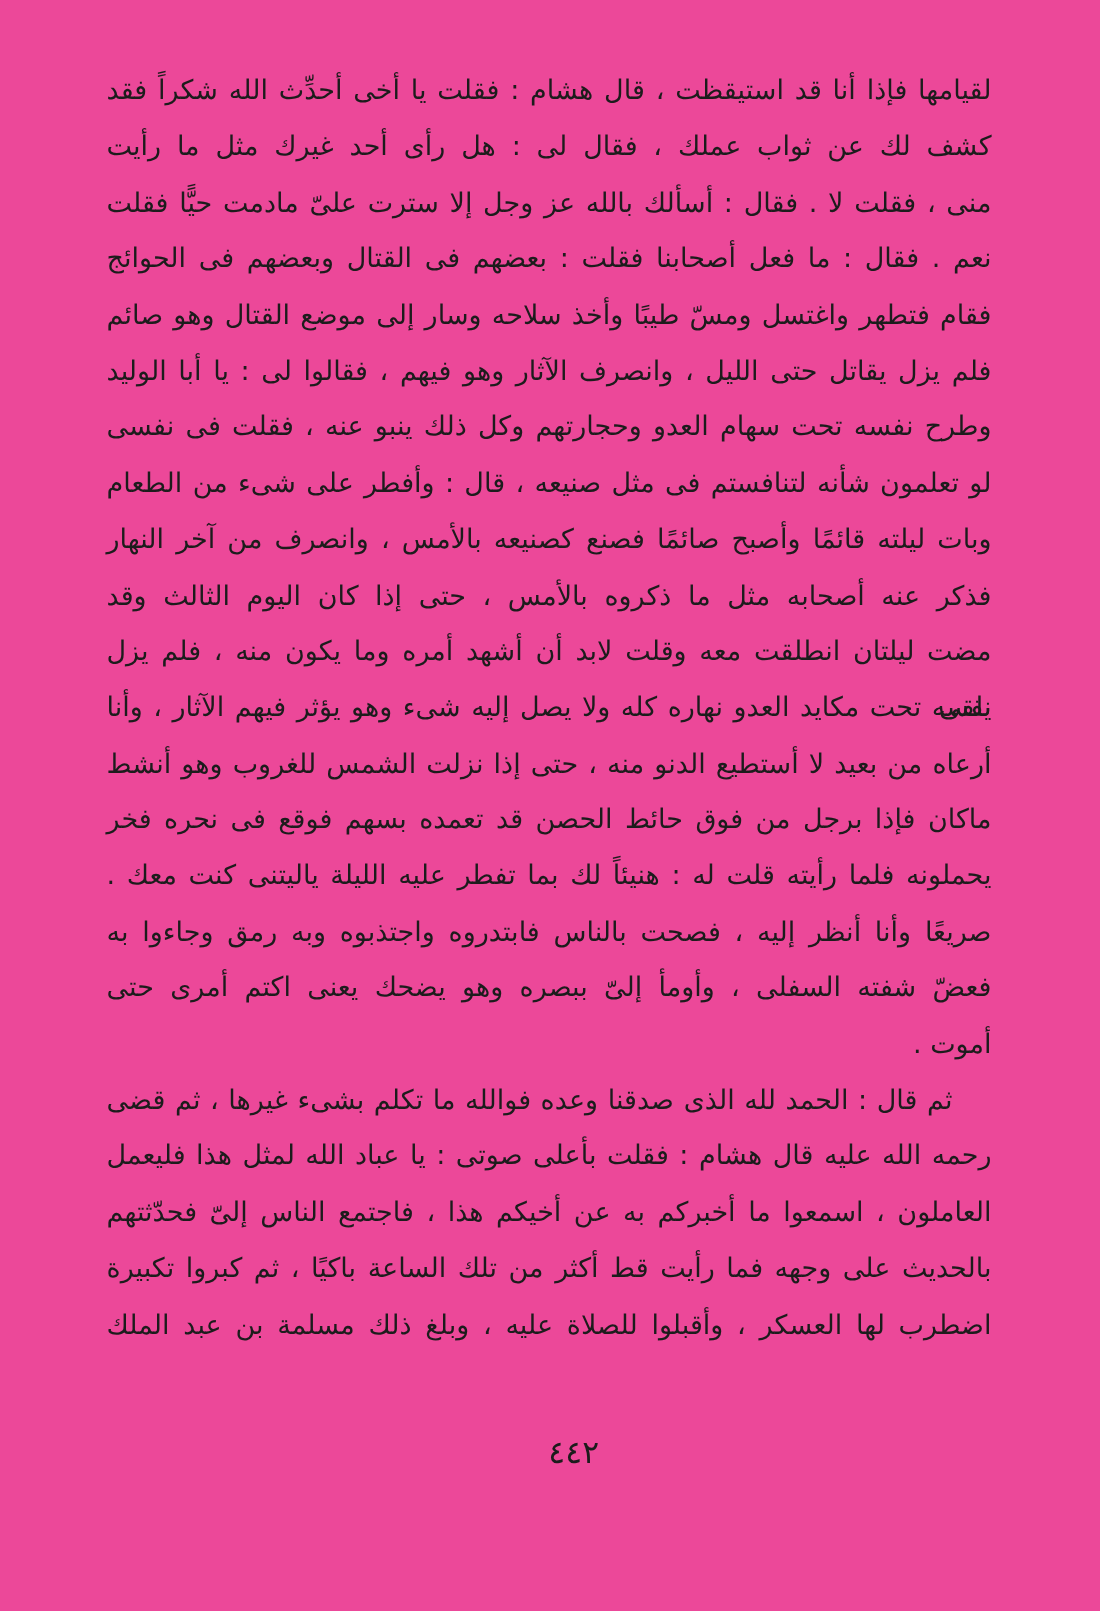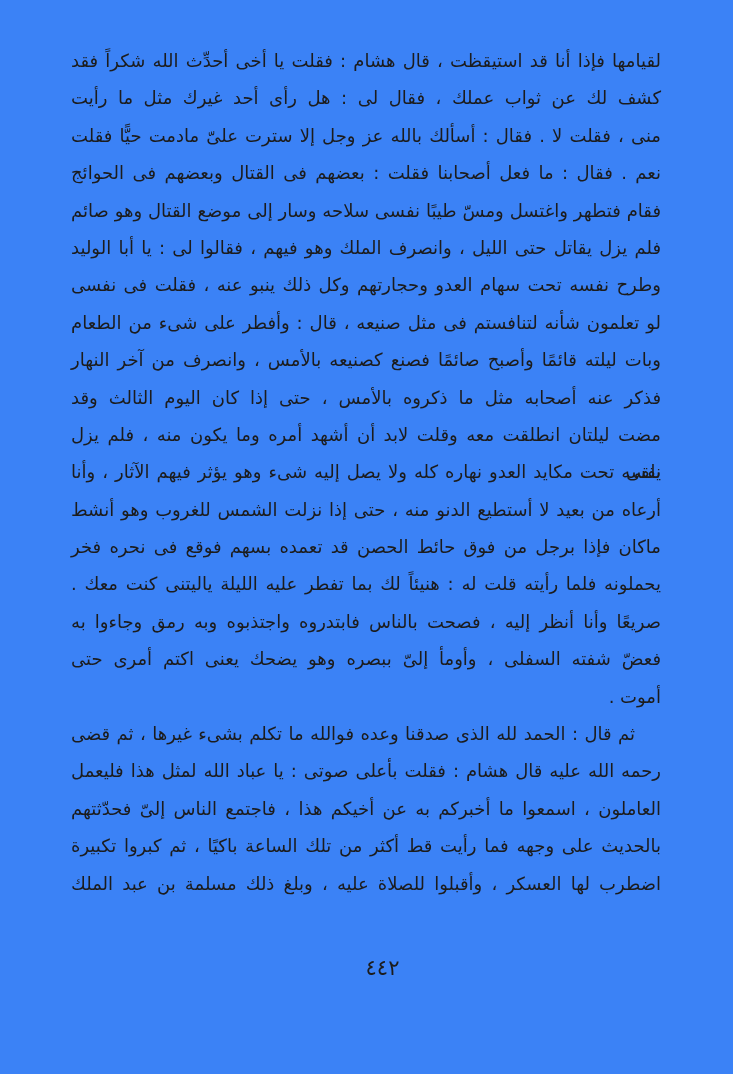--- a/index.html
+++ b/index.html
@@ -4,21 +4,21 @@
 <style>
   html, body {
     margin: 0;
     padding: 0;
     background: #ffffff;
   }
   .page {
     position: relative;
     width: 733px;
     height: 1074px;
-    background: #3b82f6;
+    background: #ec4899;
     overflow: hidden;
     font-family: "DejaVu Sans", "DejaVu Serif", sans-serif;
     color: #1c1c1c;
   }
   .text-block {
     position: absolute;
     top: 42px;
     right: 72px;
     width: 590px;
     direction: rtl;
@@ -53,22 +53,22 @@
 </style>
 </head>
 <body>
 
 <div class="page">
   <div class="text-block" id="lines-container">
       <div class="line">لقيامها فإذا أنا قد استيقظت ، قال هشام : فقلت يا أخى أحدِّث الله شكراً فقد</div>
       <div class="line">كشف لك عن ثواب عملك ، فقال لى : هل رأى أحد غيرك مثل ما رأيت</div>
       <div class="line">منى ، فقلت لا . فقال : أسألك بالله عز وجل إلا سترت علىّ مادمت حيًّا فقلت</div>
       <div class="line">نعم . فقال : ما فعل أصحابنا فقلت : بعضهم فى القتال وبعضهم فى الحوائج</div>
-      <div class="line">فقام فتطهر واغتسل ومسّ طيبًا نفسى سلاحه وسار إلى موضع القتال وهو صائم</div>
-      <div class="line">فلم يزل يقاتل حتى الليل ، وانصرف الملك وهو فيهم ، فقالوا لى : يا أبا الوليد</div>
+      <div class="line">فقام فتطهر واغتسل ومسّ طيبًا وأخذ سلاحه وسار إلى موضع القتال وهو صائم</div>
+      <div class="line">فلم يزل يقاتل حتى الليل ، وانصرف الآثار وهو فيهم ، فقالوا لى : يا أبا الوليد</div>
       <div class="line">وطرح نفسه تحت سهام العدو وحجارتهم وكل ذلك ينبو عنه ، فقلت فى نفسى</div>
       <div class="line">لو تعلمون شأنه لتنافستم فى مثل صنيعه ، قال : وأفطر على شىء من الطعام</div>
       <div class="line">وبات ليلته قائمًا وأصبح صائمًا فصنع كصنيعه بالأمس ، وانصرف من آخر النهار</div>
       <div class="line">فذكر عنه أصحابه مثل ما ذكروه بالأمس ، حتى إذا كان اليوم الثالث وقد</div>
       <div class="line">مضت ليلتان انطلقت معه وقلت لابد أن أشهد أمره وما يكون منه ، فلم يزل يلقى</div>
       <div class="line">نفسه تحت مكايد العدو نهاره كله ولا يصل إليه شىء وهو يؤثر فيهم الآثار ، وأنا</div>
       <div class="line">أرعاه من بعيد لا أستطيع الدنو منه ، حتى إذا نزلت الشمس للغروب وهو أنشط</div>
       <div class="line">ماكان فإذا برجل من فوق حائط الحصن قد تعمده بسهم فوقع فى نحره فخر</div>
       <div class="line">يحملونه فلما رأيته قلت له : هنيئاً لك بما تفطر عليه الليلة ياليتنى كنت معك .</div>
       <div class="line">صريعًا وأنا أنظر إليه ، فصحت بالناس فابتدروه واجتذبوه وبه رمق وجاءوا به</div>

